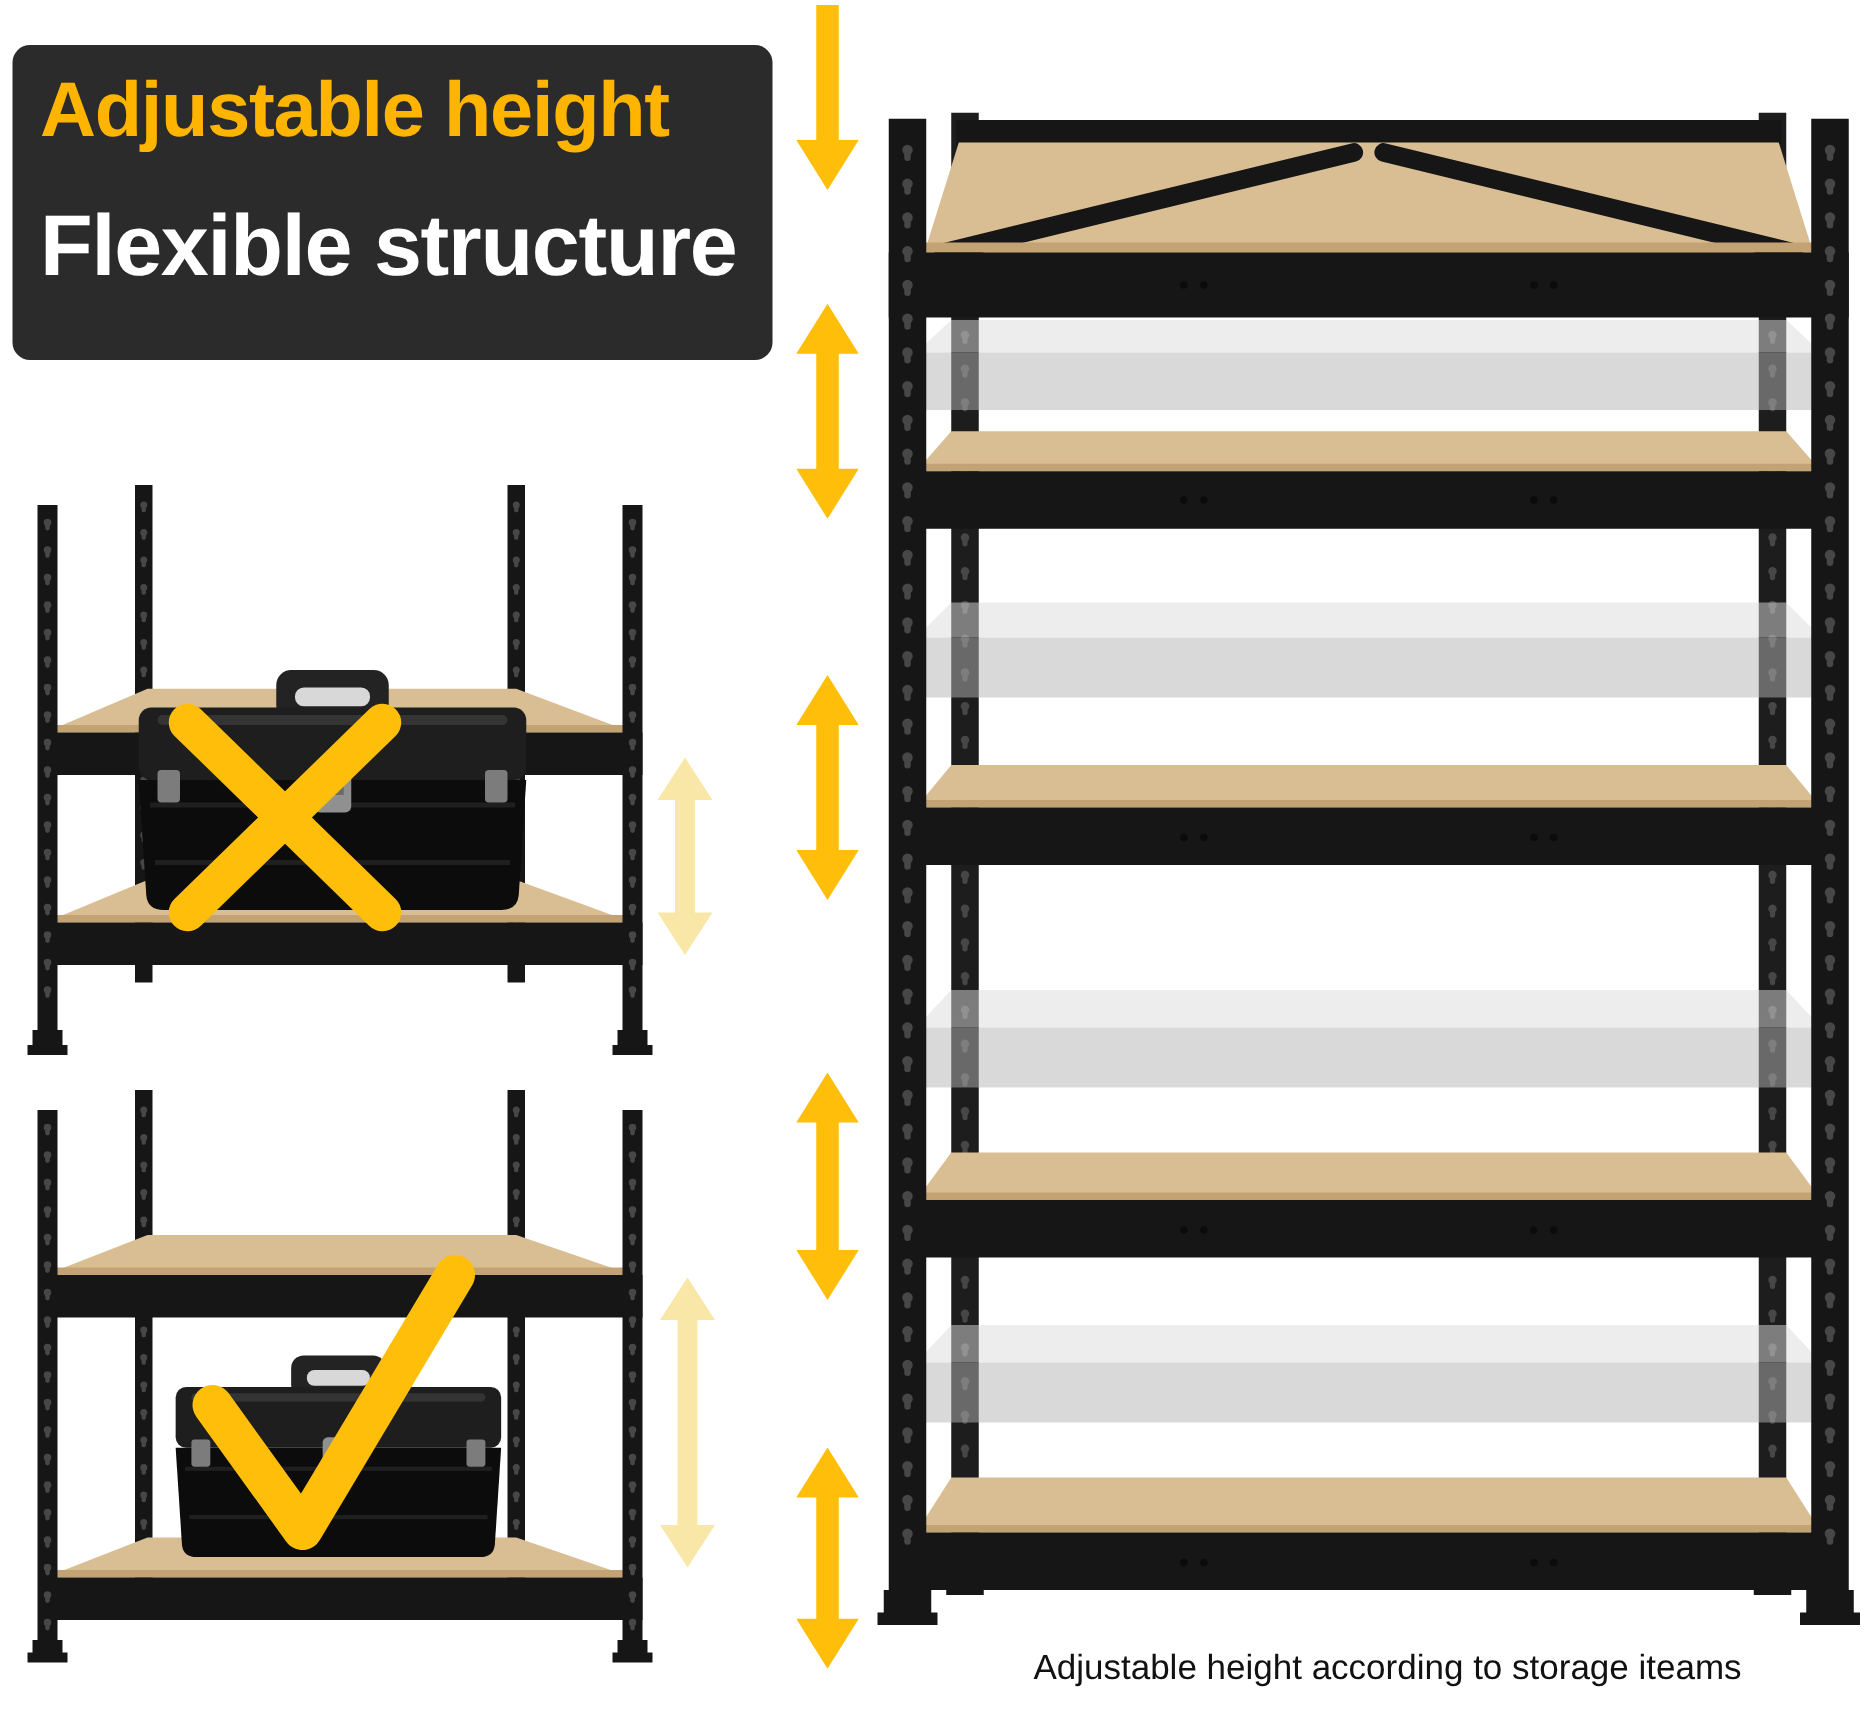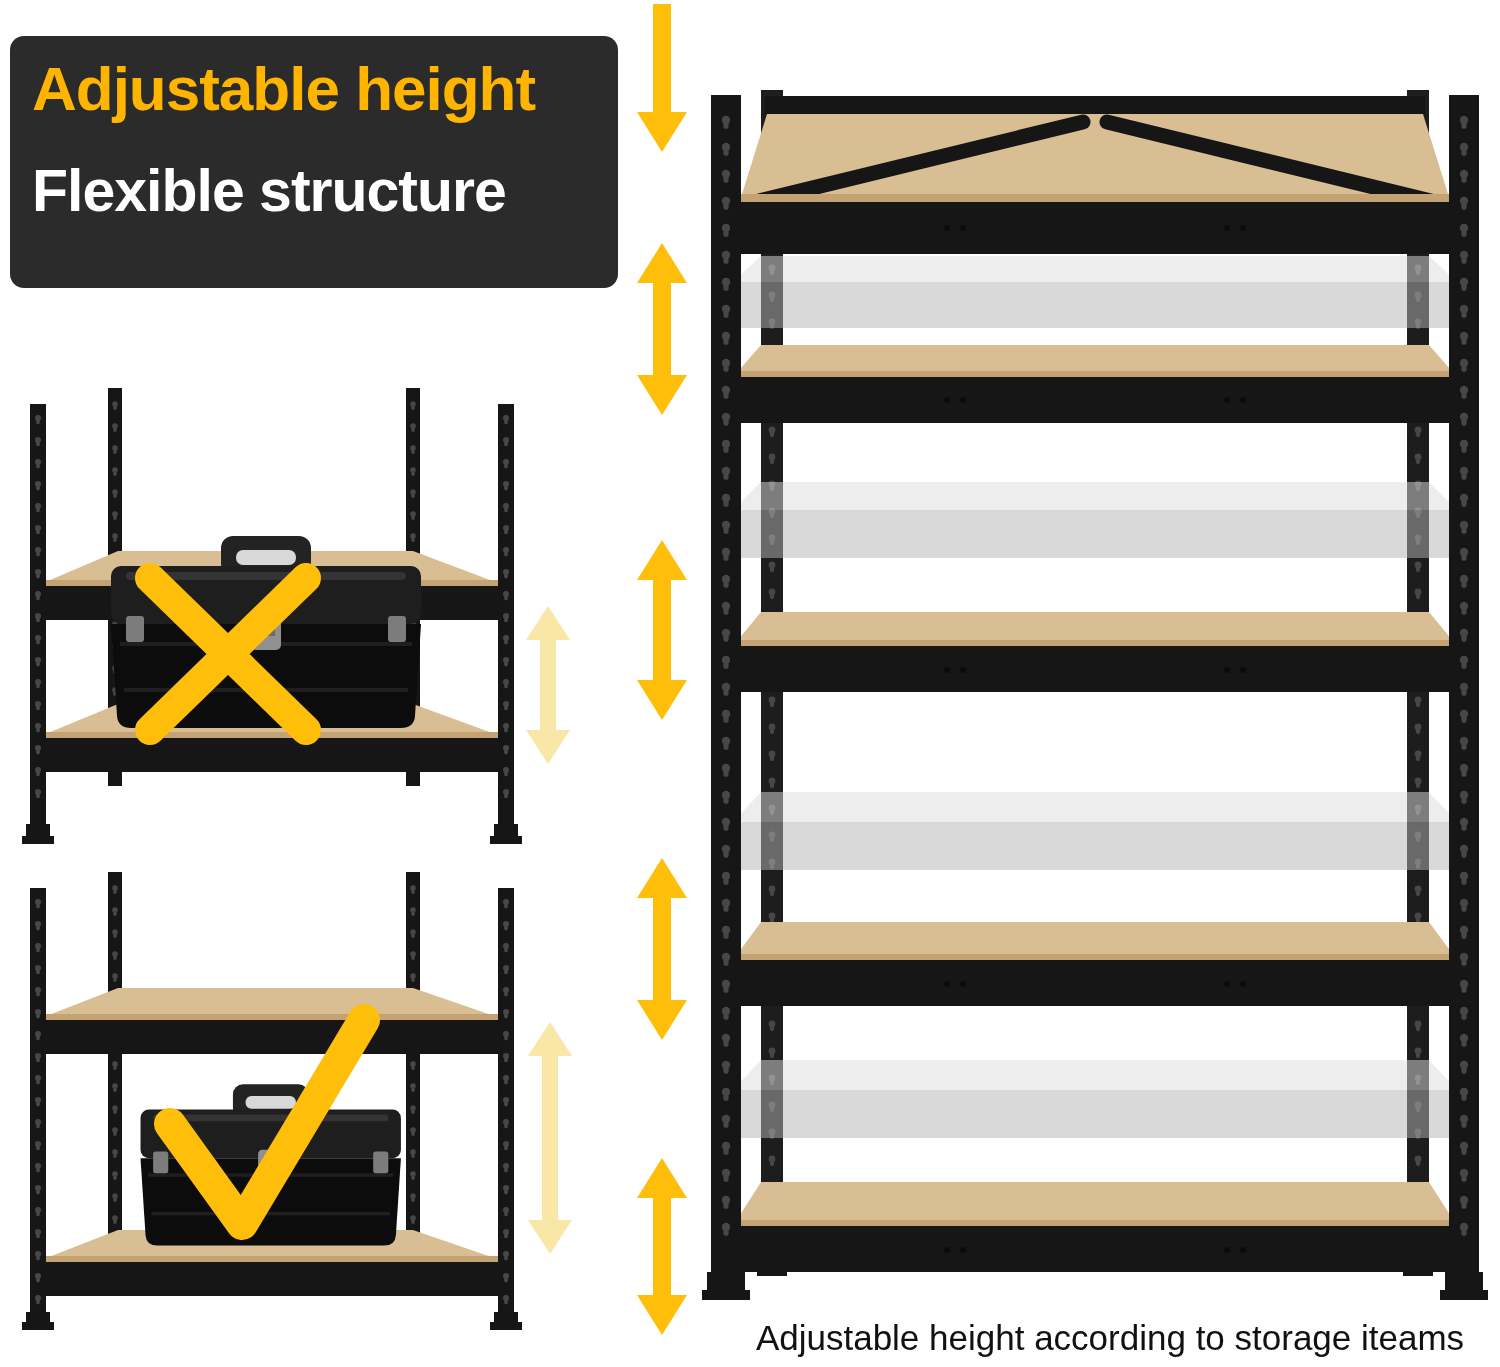--- a/index.html
+++ b/index.html
@@ -24,26 +24,26 @@
   .abs{position:absolute;}
   .banner{
     left:10px;top:36px;width:608px;height:252px;background:var(--banner-bg);
     border-radius:14px;padding:20px 0 0 22px;box-sizing:border-box;
   }
   .banner-title{
     font-size:62px;font-weight:800;color:var(--banner-title);
     letter-spacing:-1px;line-height:1.05;white-space:nowrap;
   }
   .banner-subtitle{
-    font-size:59px;font-weight:800;color:var(--banner-subtitle);
+    font-size:69px;font-weight:800;color:var(--banner-subtitle);
     letter-spacing:-1px;margin-top:36px;white-space:nowrap;
   }
   .caption{
     left:726px;top:1318px;width:768px;text-align:center;
-    font-size:35px;color:var(--caption-color);white-space:nowrap;
+    font-size:28px;color:var(--caption-color);white-space:nowrap;
   }
   svg{display:block;}
 </style>
 </head>
 <body>
 
 <div class="stage">
 
   <div class="abs banner">
     <div class="banner-title">Adjustable height</div>

